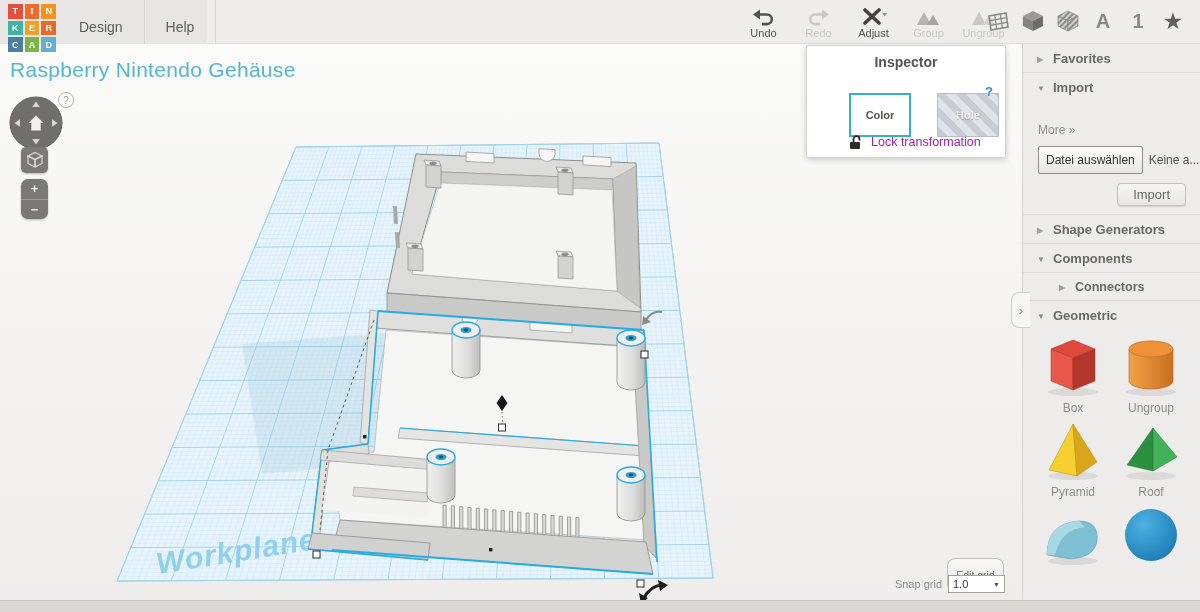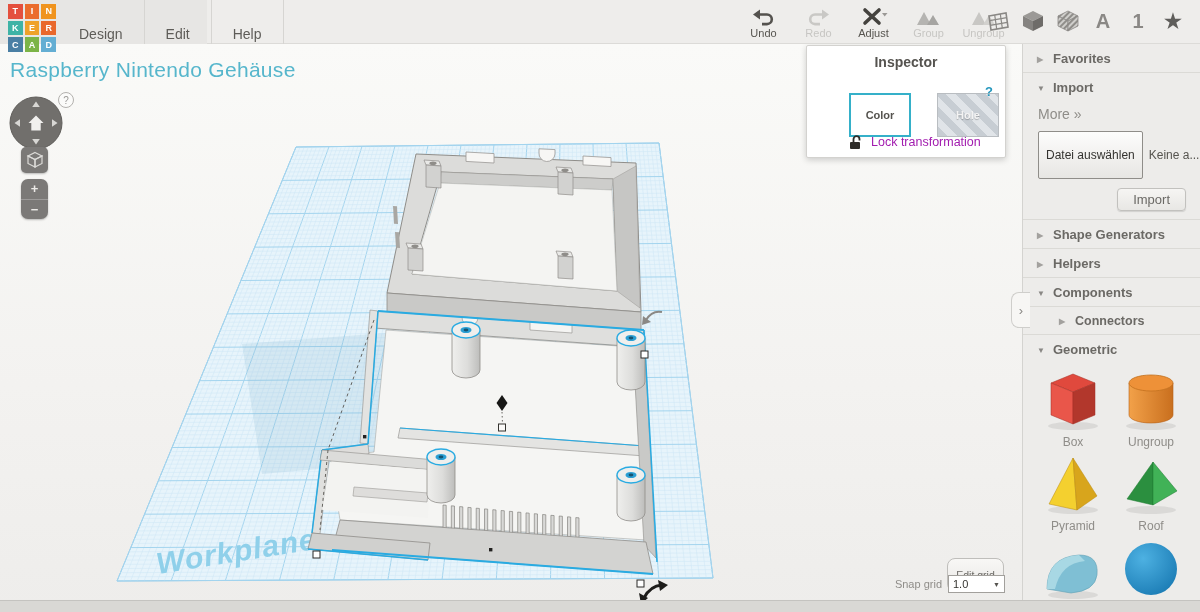--- a/index.html
+++ b/index.html
@@ -8,21 +8,21 @@
 
   .app { position:absolute; inset:0; width:1200px; height:612px; background:linear-gradient(#f8f7f5,#f1f0ee); }
 
   
   .hdr { position:absolute; top:0; left:0; width:1200px; height:44px; background:#eeedeb; border-bottom:1px solid #dcdbd8; z-index:20; }
   .menu-band { position:absolute; top:0; left:0; width:207px; height:44px; background:#e7e6e4; z-index:21; }
   .logo { position:absolute; left:8px; top:4px; width:48px; height:48px; display:grid;
           grid-template-columns:repeat(3,1fr); grid-template-rows:repeat(3,1fr); gap:2px; z-index:30; }
   .logo span { display:flex; align-items:center; justify-content:center; color:#fff; font-weight:bold; font-size:9px; }
   .menu { position:absolute; left:58px; top:0; height:44px; display:flex; z-index:25; }
-  .menu .mi { padding:12px 21px; line-height:44px; font-size:14px; color:#5e5c58; border-right:1px solid #d6d5d2; cursor:default; }
+  .menu .mi { padding:5px 21px; line-height:44px; font-size:14px; color:#5e5c58; border-right:1px solid #d6d5d2; cursor:default; }
 
   .tools { position:absolute; left:736px; top:5px; display:flex; z-index:25; }
   .tool { width:55px; text-align:center; }
   .tool .ic { height:21px; display:flex; align-items:flex-end; justify-content:center; }
   .tool .lb { font-size:11px; color:#56544f; margin-top:1px; }
   .tool.disabled .lb { color:#c7c6c3; }
 
   .viewicons { position:absolute; right:14px; top:7px; display:flex; gap:9px; align-items:center; z-index:25; }
   .vi { width:26px; height:28px; display:flex; align-items:center; justify-content:center; }
   .vi .glyph { font-size:20px; font-weight:bold; color:#8a8885; }
@@ -60,27 +60,27 @@
   
   .sidebar { position:absolute; top:44px; right:0; width:178px; height:568px; background:#edecea;
              border-left:1px solid #d4d3d0; z-index:5; overflow:hidden; }
   .sec { padding:7px 0 6px 14px; font-size:13px; font-weight:bold; color:#6b6965; border-top:1px solid #dbdad6; }
   .sec.first { border-top:none; }
   .tri { display:inline-block; width:16px; font-size:8px; color:#a3a19e; vertical-align:1px; }
   .tri.open { color:#8a8885; }
   .sec.sub { padding-left:36px; font-size:12.5px; }
   .import-body { padding:2px 10px 8px 15px; }
   .imp-desc { font-size:11.5px; color:#8f8d89; line-height:14px; }
-  .imp-more { font-size:14px; color:#8f8d89; margin-top:3px; }
+  .imp-more { font-size:12px; color:#8f8d89; margin-top:20px; }
   .seg-wrap { display:flex; justify-content:center; margin-top:8px; }
   .seg { font-size:12px; color:#6b6965; padding:2px 13px; border:1px solid #b7b5b2; }
   .seg.file { background:#d9d8d5; border-radius:4px 0 0 4px; box-shadow:inset 0 1px 2px rgba(0,0,0,.18); }
   .seg.url  { background:linear-gradient(#f8f7f5,#e6e5e2); border-left:none; border-radius:0 4px 4px 0; }
   .file-row { display:flex; align-items:center; gap:6px; margin-top:9px; }
-  .choose-btn { font-size:12px; color:#343330; padding:16px 7px; background:linear-gradient(#fdfdfc,#e7e6e3);
+  .choose-btn { font-size:12px; color:#343330; padding:6px 7px; background:linear-gradient(#fdfdfc,#e7e6e3);
                 border:1px solid #8f8d89; border-radius:2px; white-space:nowrap; }
   .file-none { font-size:12px; color:#56544f; white-space:nowrap; }
   .imp-btn-row { text-align:right; margin-top:9px; padding-right:4px; }
   .import-btn { font-size:13px; color:#6b6965; padding:3px 15px; background:linear-gradient(#f6f5f3,#e8e7e4);
                 border:1px solid #c2c1be; border-radius:4px; box-shadow:0 1px 1px rgba(0,0,0,.12); }
   .shapes { display:flex; flex-wrap:wrap; padding:6px 0 0 11px; }
   .shape { width:78px; text-align:center; margin-bottom:4px; }
   .shape .sl { font-size:12px; color:#8f8d89; margin-top:0px; }
 
   .side-tab { position:absolute; left:1011px; top:292px; width:19px; height:36px; background:#f7f6f4;
@@ -475,21 +475,20 @@
       <span style="background: rgb(63, 179, 166);">K</span>
       <span style="background: rgb(239, 162, 42);">E</span>
       <span style="background: rgb(233, 104, 44);">R</span>
       <span style="background: rgb(74, 127, 164);">C</span>
       <span style="background: rgb(124, 180, 71);">A</span>
       <span style="background: rgb(100, 174, 211);">D</span>
   </div>
 
   <div class="menu">
     <div class="mi">Design</div>
-    <div class="mi">Edit</div>
     <div class="mi">Help</div>
   </div>
 
   <div class="tools">
     <div class="tool">
       <div class="ic">
         <svg width="23" height="19">
             <path d="M6 7.5 h9 a4.8 4.8 0 0 1 0 9.6 H10" fill="none" stroke="#54524e" stroke-width="2.6"></path>
             <polygon points="1,7.5 8,2.5 8,12.5" fill="#54524e"></polygon>
           </svg>
@@ -624,21 +623,20 @@
       <div class="file-row">
         <button class="choose-btn">Datei auswählen</button>
         <span class="file-none">Keine a...gewählt</span>
       </div>
       <div class="imp-btn-row">
         <button class="import-btn">Import</button>
       </div>
     </div>
 
     <div class="sec"><span class="tri">▶</span><span>Shape Generators</span></div>
-    <div class="sec"><span class="tri">▶</span><span>Helpers</span></div>
     <div class="sec"><span class="tri open">▼</span><span>Components</span></div>
     <div class="sec sub"><span class="tri">▶</span><span>Connectors</span></div>
     <div class="sec"><span class="tri open">▼</span><span>Geometric</span></div>
 
     <div class="shapes">
       <div class="shape">
         <svg width="64" height="62">
           <ellipse cx="32" cy="57" rx="25" ry="4" fill="rgba(0,0,0,0.08)"></ellipse>
           <polygon points="32,5 54,14 32,23 10,14" fill="#e0493d" stroke="#a32f25" stroke-width="0.5"></polygon>
           <polygon points="10,14 32,23 32,55 10,46" fill="#e9564a" stroke="#a32f25" stroke-width="0.5"></polygon>

